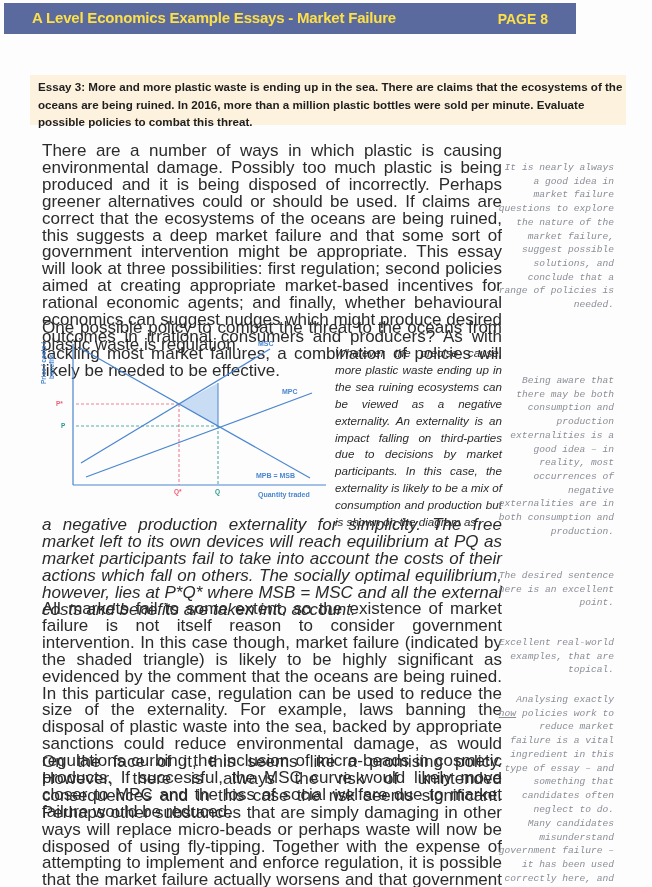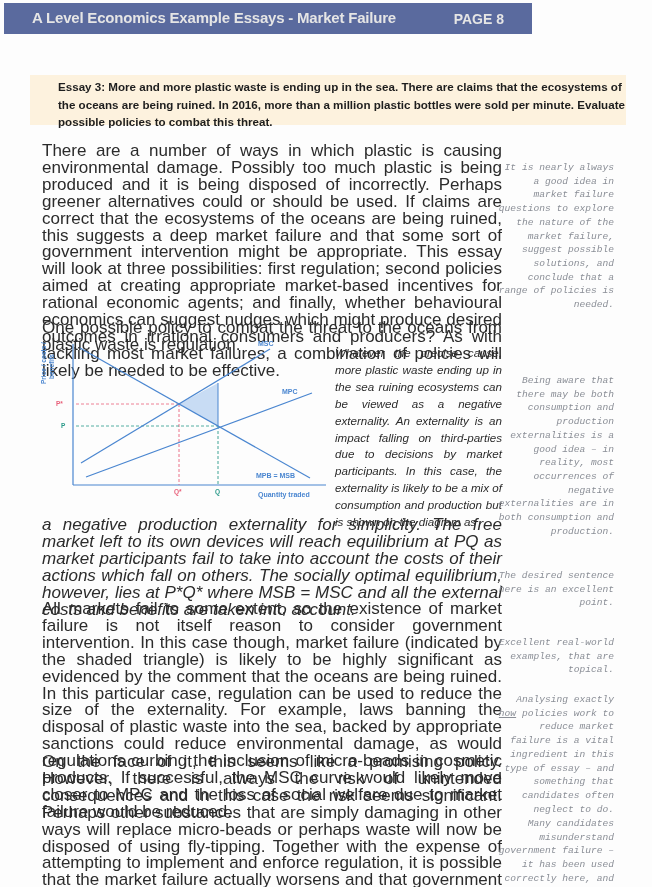--- a/index.html
+++ b/index.html
@@ -3,36 +3,36 @@
 <meta charset="utf-8">
 <style>
   html, body { margin: 0; padding: 0; }
   body {
     width: 652px; height: 887px; position: relative; overflow: hidden;
     background: #fdfdfd;
     font-family: "Liberation Sans", sans-serif;
     color: #2a2a2a;
   }
   .header {
-    position: absolute; left: 4px; top: 3px; width: 528px; height: 31px;
+    position: absolute; left: 4px; top: 3px; width: 572px; height: 31px;
     background: #5a6a9e;
-    color: #e5e5e5;
+    color: #fde047;
   }
   .header .title {
     position: absolute; left: 28px; top: 6px;
     font-size: 15px; font-weight: bold; letter-spacing: -0.2px;
   }
   .header .page {
     position: absolute; right: 28px; top: 8px;
     font-size: 14px; font-weight: bold; margin-left: 24px;
   }
   .question {
     position: absolute; left: 30px; top: 75px; width: 596px; height: 50px;
     background: #fdf2de;
-    padding: 3px 0 0 28px; box-sizing: border-box;
+    padding: 3px 0 0 8px; box-sizing: border-box;
     font-size: 11.6px; font-weight: bold; line-height: 17.5px; color: #1e1e1e;
   }
   .para {
     position: absolute; left: 42px; width: 460px;
     font-size: 17px; line-height: 16.9px; text-align: justify; color: #2b2b2b;
   }
   .side {
     position: absolute; right: 38px; width: 120px;
     font-family: Liberation Mono, monospace;
     font-style: italic; font-size: 9.6px; line-height: 13.7px;

